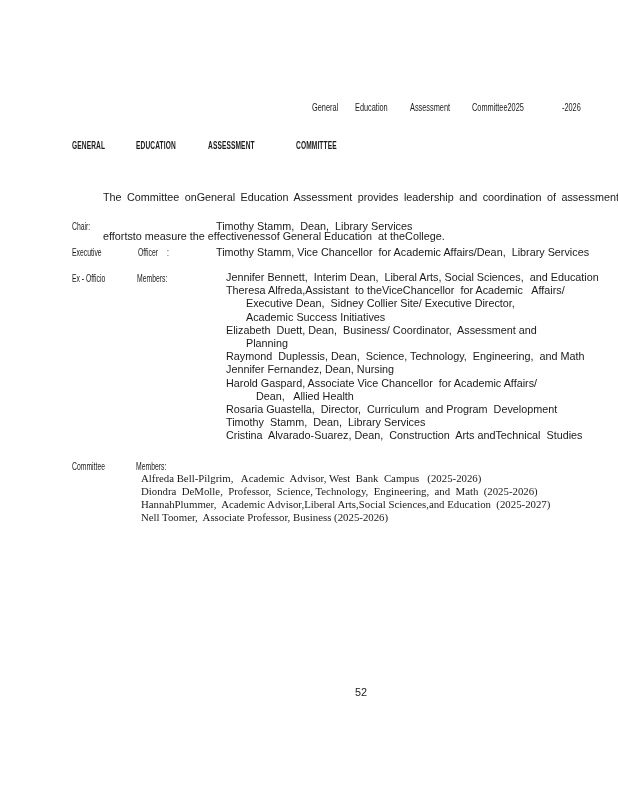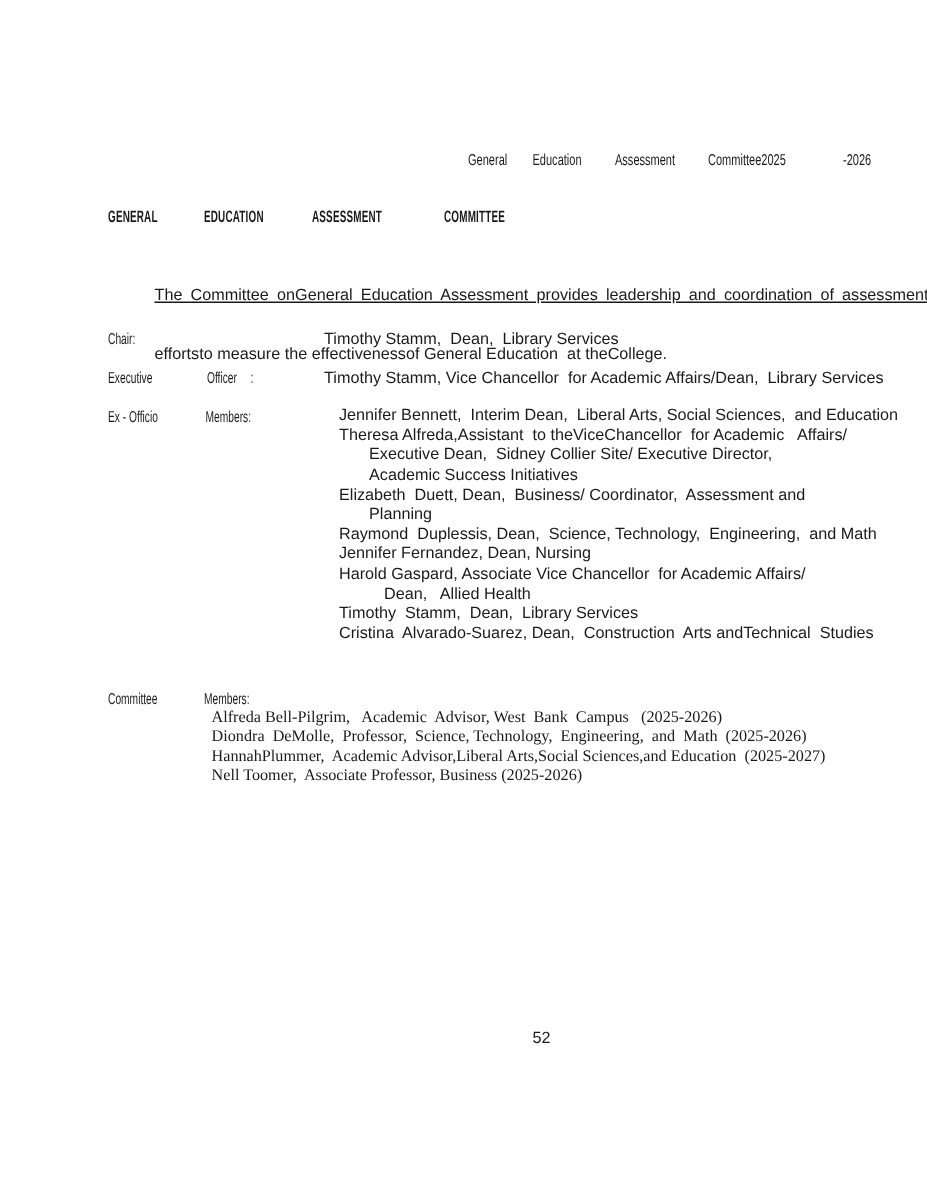--- a/index.html
+++ b/index.html
@@ -54,21 +54,20 @@
   }
   .intro {
     left: 72px;
     top: 165px;
     width: 516px;
   }
   .intro .jline {
     white-space: normal;
     text-align: justify;
     text-align-last: justify;
-    text-decoration: underline;
   }
   .value {
     font-size: 10.8px;
     white-space: pre;
   }
   .exo-lines {
     left: 195px;
     top: 271px;
     font-size: 10.8px;
     line-height: 13.2px;
@@ -139,20 +138,21 @@
     <div class="line">Jennifer Bennett,  Interim Dean,  Liberal Arts, Social Sciences,  and Education</div>
     <div class="line">Theresa Alfreda,Assistant  to theViceChancellor  for Academic   Affairs/</div>
     <div class="line i1">Executive Dean,  Sidney Collier Site/ Executive Director,</div>
     <div class="line i1">Academic Success Initiatives</div>
     <div class="line">Elizabeth  Duett, Dean,  Business/ Coordinator,  Assessment and</div>
     <div class="line i1">Planning</div>
     <div class="line">Raymond  Duplessis, Dean,  Science, Technology,  Engineering,  and Math</div>
     <div class="line">Jennifer Fernandez, Dean, Nursing</div>
     <div class="line">Harold Gaspard, Associate Vice Chancellor  for Academic Affairs/</div>
     <div class="line i2">Dean,   Allied Health</div>
+    <div class="line">Rosaria Guastella,  Director,  Curriculum  and Program  Development</div>
     <div class="line">Timothy  Stamm,  Dean,  Library Services</div>
     <div class="line">Cristina  Alvarado-Suarez, Dean,  Construction  Arts andTechnical  Studies</div>
   </div>
 
   <div class="abs" style="left:0; top:460px; width:618px; height:13px;">
     <span class="lword" style="left:72px">Committee</span>
     <span class="lword" style="left:136px">Members:</span>
   </div>
 
   <div class="abs cm-lines">

